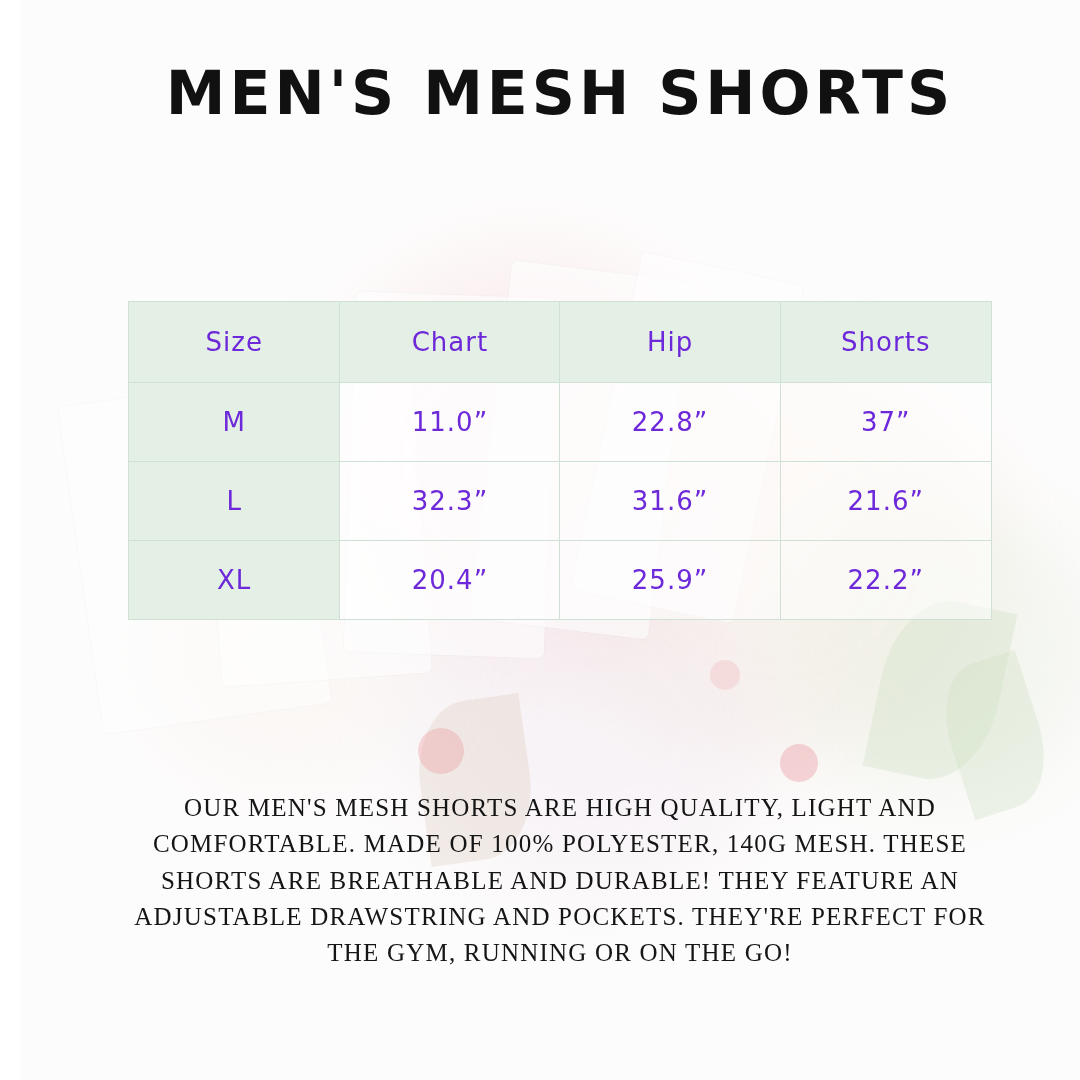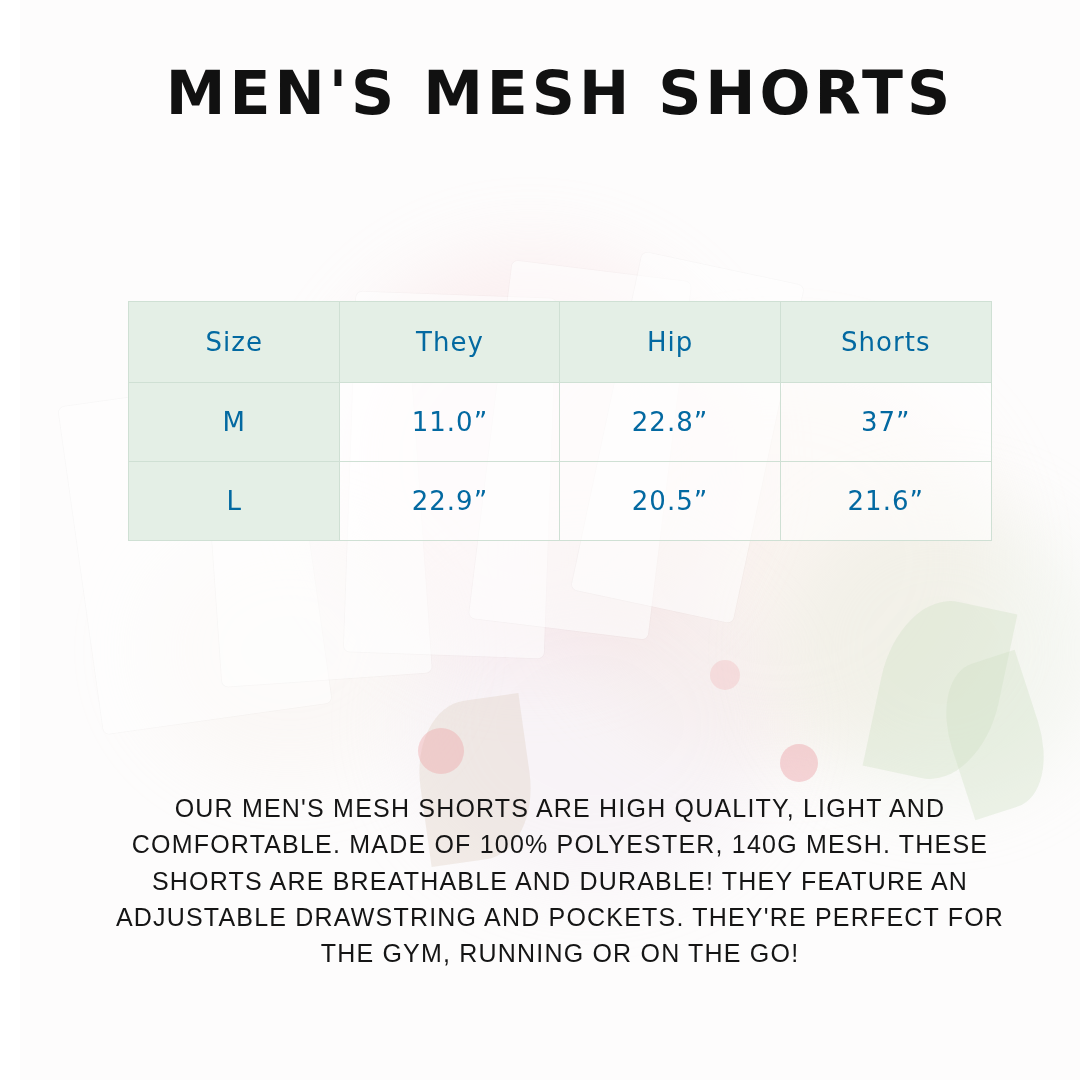--- a/index.html
+++ b/index.html
@@ -105,21 +105,21 @@
   }
   table.size-chart th,
   table.size-chart td {
     border: 1.5px solid #cfe0d4;
     height: 76px;
     text-align: center;
     vertical-align: middle;
     font-family: "DejaVu Sans", sans-serif;
     font-size: 26px;
     font-weight: 400;
-    color: #0369a1;
+    color: #6d28d9;
     letter-spacing: 1px;
   }
   table.size-chart thead th {
     height: 78px;
     background: #e4efe6;
     font-weight: 400;
   }
   table.size-chart tbody td.size-col {
     background: #e4efe6;
   }
@@ -131,21 +131,21 @@
   table.size-chart col.c-hip    { width: 25.5%; }
   table.size-chart col.c-length { width: 24.5%; }
 
   
   .desc {
     position: absolute;
     left: 90px;
     top: 790px;
     width: 900px;
     text-align: center;
-    font-family: Liberation Sans, sans-serif;
+    font-family: Liberation Serif, serif;
     font-size: 25px;
     line-height: 1.45;
     letter-spacing: 1.2px;
     color: #151515;
     text-transform: uppercase;
   }
 </style>
 </head>
 <body>
 
@@ -180,37 +180,43 @@
     <table class="size-chart">
       <colgroup>
         <col class="c-size">
           <col class="c-waist">
           <col class="c-hip">
           <col class="c-length">
       </colgroup>
       <thead>
         <tr>
           <th>Size</th>
-          <th>They</th>
+          <th>Chart</th>
           <th>Hip</th>
           <th>Shorts</th>
         </tr>
       </thead>
       <tbody>
         <tr>
           <td class="size-col">M</td>
           <td>11.0”</td>
           <td>22.8”</td>
           <td>37”</td>
         </tr>
         <tr>
           <td class="size-col">L</td>
-          <td>22.9”</td>
-          <td>20.5”</td>
+          <td>32.3”</td>
+          <td>31.6”</td>
           <td>21.6”</td>
+        </tr>
+        <tr>
+          <td class="size-col">XL</td>
+          <td>20.4”</td>
+          <td>25.9”</td>
+          <td>22.2”</td>
         </tr>
       </tbody>
     </table>
   </div>
 
   <div class="desc">Our men's mesh shorts are high quality, light and comfortable. Made of 100% polyester, 140g mesh. These shorts are breathable and durable! They feature an adjustable drawstring and pockets. They're perfect for the gym, running or on the go!</div>
 
 </div>
 
 </body></html>

